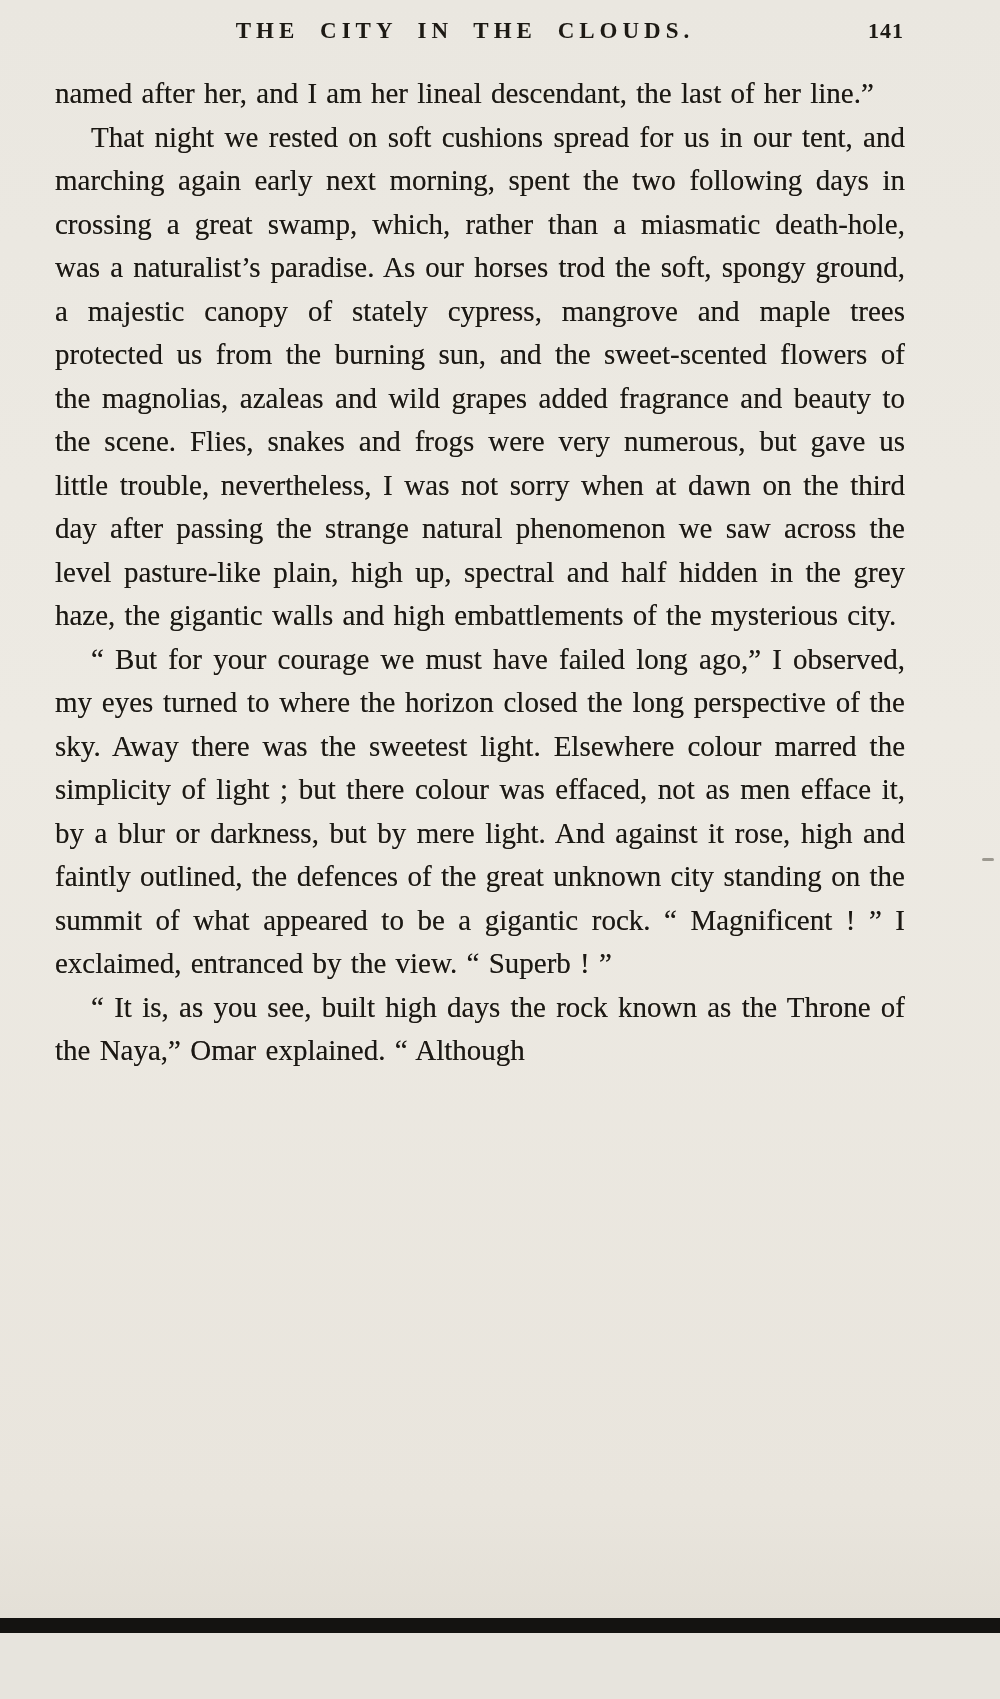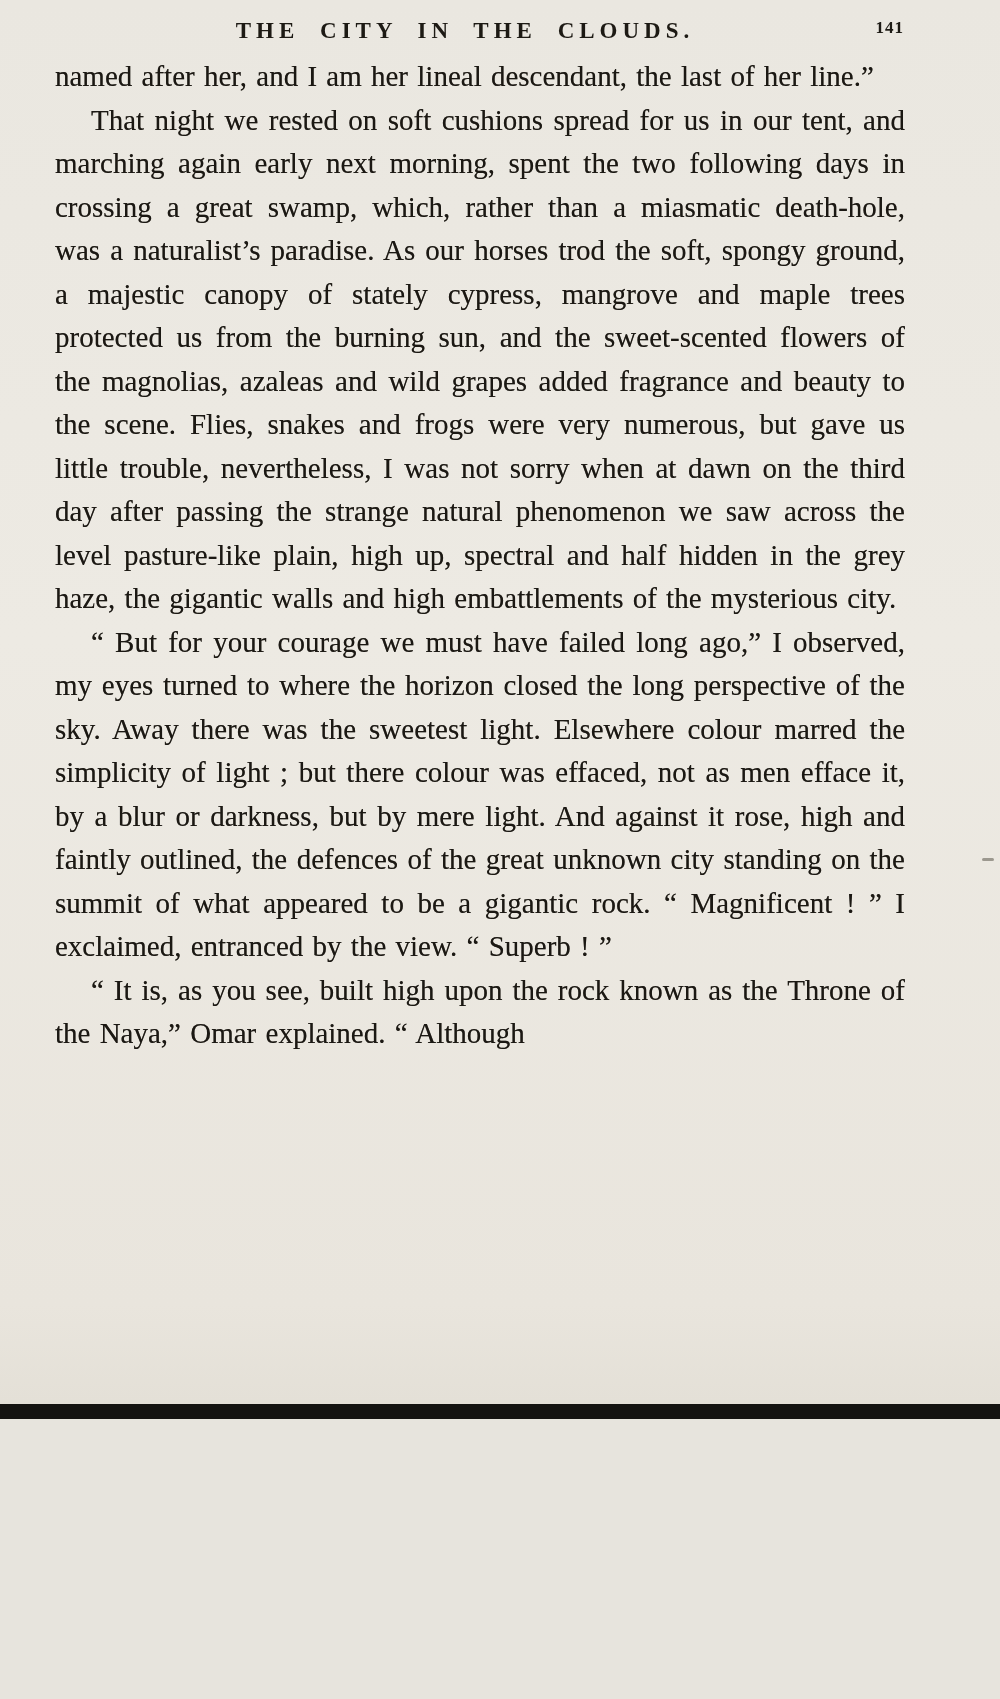--- a/index.html
+++ b/index.html
@@ -9,21 +9,21 @@
   body {
     width: 1000px;
     height: 1699px;
     overflow: hidden;
     font-family: "Liberation Serif", "DejaVu Serif", serif;
     background: #e7e4dd;
   }
   .page {
     position: relative;
     width: 1000px;
-    height: 1419px;
+    height: 1633px;
     box-sizing: border-box;
     background: linear-gradient(180deg, #eae7e0 0%, #edeae3 45%, #e9e5dd 92%, #e3dfd6 100%);
     color: #17140f;
   }
   .page-header {
     position: absolute;
     top: 18px;
     left: 0;
     width: 100%;
     height: 34px;
@@ -36,28 +36,28 @@
     font-size: 23px;
     font-weight: bold;
     letter-spacing: 5px;
     word-spacing: 10px;
     color: #1d1a14;
   }
   .page-number {
     position: absolute;
     right: 96px;
     top: 0;
-    font-size: 17px;
+    font-size: 22px;
     font-weight: bold;
     letter-spacing: 1px;
     color: #1d1a14;
   }
   .page-body {
     position: absolute;
-    top: 55px;
+    top: 72px;
     left: 55px;
     width: 850px;
   }
   .para {
     margin: 0;
     font-size: 29px;
     line-height: 43.5px;
     text-align: justify;
     text-indent: 36px;
     color: #1b1813;
@@ -92,19 +92,19 @@
 
   <header class="page-header">
     <span class="header-title">THE CITY IN THE CLOUDS.</span>
     <span class="page-number">141</span>
   </header>
 
   <main class="page-body">
     <p class="para no-indent">named after her, and I am her lineal descendant, the last of her line.”</p>
     <p class="para">That night we rested on soft cushions spread for us in our tent, and marching again early next morning, spent the two following days in crossing a great swamp, which, rather than a miasmatic death-hole, was a naturalist’s paradise.  As our horses trod the soft, spongy ground, a majestic canopy of stately cypress, mangrove and maple trees protected us from the burning sun, and the sweet-scented flowers of the magnolias, azaleas and wild grapes added fragrance and beauty to the scene.  Flies, snakes and frogs were very numerous, but gave us little trouble, nevertheless, I was not sorry when at dawn on the third day after passing the strange natural phenomenon we saw across the level pasture-like plain, high up, spectral and half hidden in the grey haze, the gigantic walls and high embattlements of the mysterious city.</p>
     <p class="para">“ But for your courage we must have failed long ago,” I observed, my eyes turned to where the horizon closed the long perspective of the sky.  Away there was the sweetest light.   Elsewhere colour marred the simplicity of light ; but there colour was effaced, not as men efface it, by a blur or darkness, but by mere light.  And against it rose, high and faintly outlined, the defences of the great unknown city standing on the summit of what appeared to be a gigantic rock.   “ Magnificent ! ”  I exclaimed, entranced by the view.   “ Superb ! ”</p>
-    <p class="para">“ It is, as you see, built high upon the rock known as the Throne of the Naya,” Omar explained.   “ Although</p>
+    <p class="para">“ It is, as you see, built high days the rock known as the Throne of the Naya,” Omar explained.   “ Although</p>
   </main>
 
   <div class="scan-speck"></div>
   <div class="scan-edge"></div>
 
 </div>
 
 </body></html>

